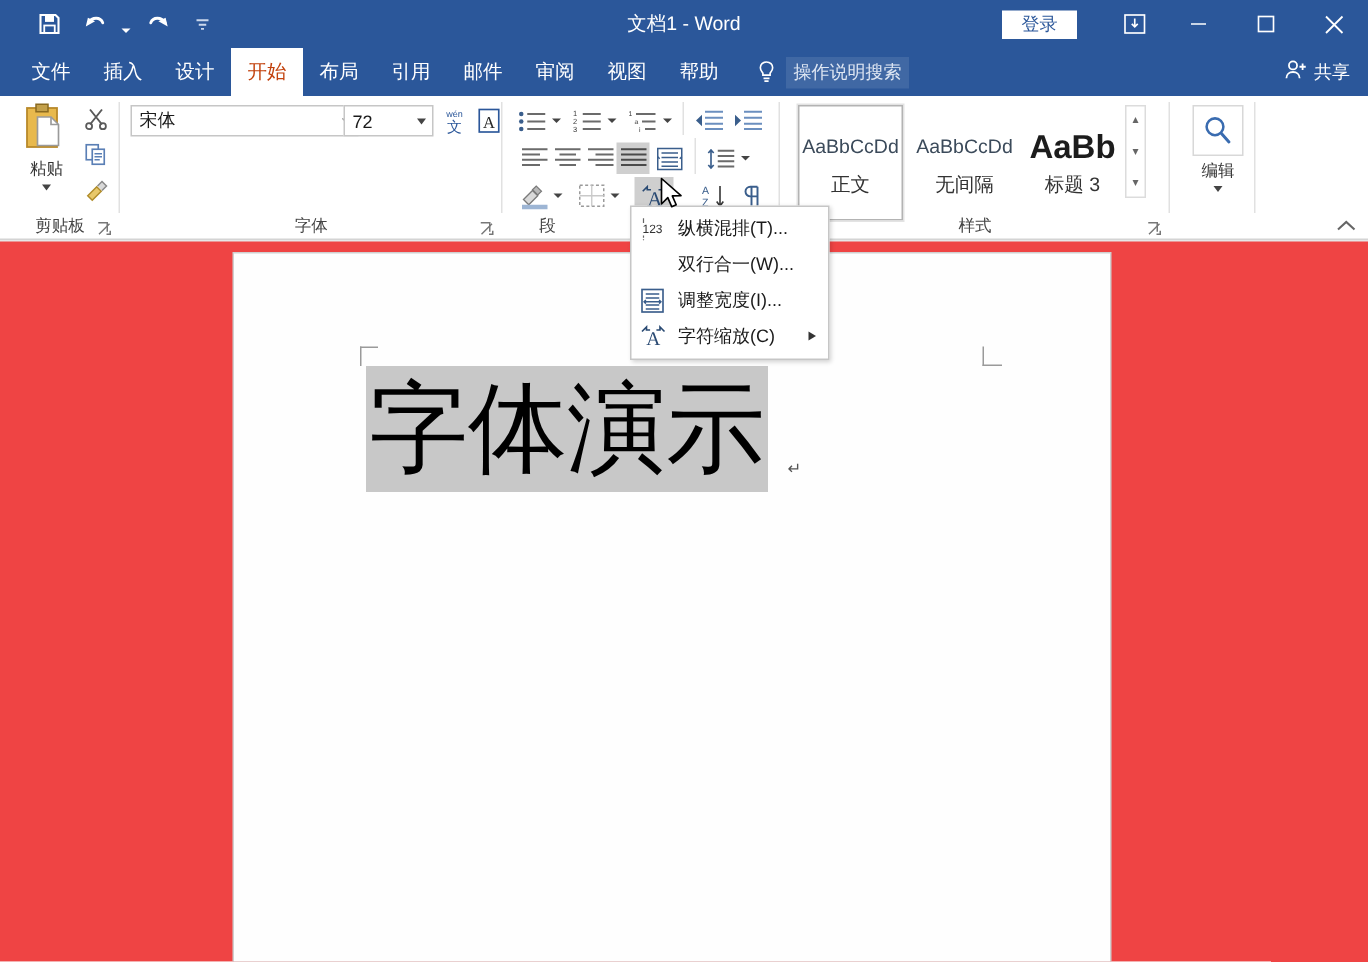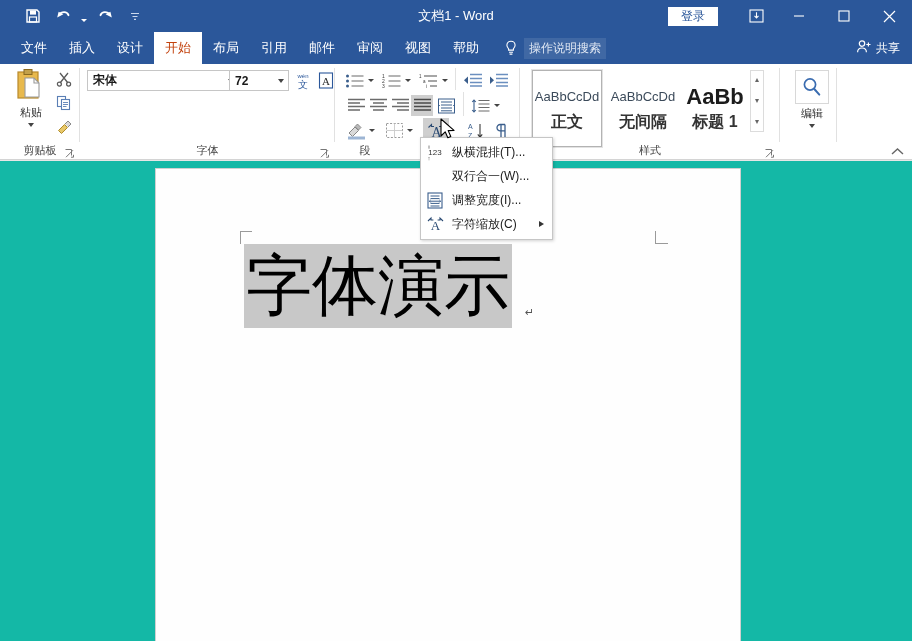--- a/index.html
+++ b/index.html
@@ -169,21 +169,21 @@
     border-top: 3.5px solid #444;
   }
 
   
   .combo {
     position: absolute; top: 6px;
     height: 21px; border: 1px solid #c6c6c6; background: #fff;
     display: flex; align-items: center;
     font-size: 12px; color: #1a1a1a;
   }
-  .combo .val { padding-left: 5px; flex: 1; white-space: nowrap; overflow: hidden; font-weight: bold; }
+  .combo .val { padding-left: 5px; flex: 1; white-space: nowrap; overflow: hidden; }
   .combo .cb-caret {
     width: 15px; height: 100%;
     display: flex; align-items: center; justify-content: center;
   }
   .combo .cb-caret::after {
     content: ""; display: block;
     border-left: 3.5px solid transparent;
     border-right: 3.5px solid transparent;
     border-top: 4px solid #444;
   }
@@ -198,23 +198,22 @@
   }
   .sty-box.sel { border: 1px solid #b3b3b3; outline: 1px solid #e3e3e3; }
   .sty-prev {
     font-size: 13px; color: #3b4a5a;
     white-space: nowrap; overflow: hidden;
     width: 66px; text-align: center; line-height: 1.1;
     height: 26px; display:flex; align-items:center; justify-content:center;
   }
   .sty-prev.h1 { font-size: 22px; font-weight: bold; color: #1c1c1c; }
   .sty-name {
-    font-size: 16px; color: #333; margin-top: 2px;
+    font-size: 13px; color: #333; margin-top: 2px;
     white-space: nowrap;
-    font-weight: bold;
   }
   .sty-scroll {
     position: absolute; top: 6px; width: 14px; height: 62px;
     border: 1px solid #dcdcdc; background: #fff;
     display: flex; flex-direction: column;
     justify-content: space-between; align-items: center;
     color: #666; font-size: 8px;
   }
   .sty-scroll span { display: block; line-height: 18px; }
 
@@ -236,21 +235,21 @@
   }
   .collapse-ribbon {
     position: absolute; right: 8px; bottom: 2px;
     color: #555; font-size: 10px;
   }
 
   
   .docarea {
     position: absolute; left: 0; top: 161px;
     width: 912px; height: 480px;
-    background: #14b8a6;
+    background: #ef4444;
   }
   .page {
     position: absolute; left: 156px; top: 8px;
     width: 584px; height: 472px;
     background: #fefefe;
     box-shadow: 0 0 0 1px #d0d0d0;
   }
   .mk { position: absolute; }
   .mk-tl { left: 84px; top: 62px; width: 12px; height: 1px; background: #9a9a9a; }
   .mk-tl2 { left: 84px; top: 62px; width: 1px; height: 13px; background: #9a9a9a; }
@@ -670,21 +669,21 @@
       <div class="sty-box sel" style="left:12px;">
         <span class="sty-prev">AaBbCcDd</span>
         <span class="sty-name">正文</span>
       </div>
       <div class="sty-box" style="left:88px;">
         <span class="sty-prev">AaBbCcDd</span>
         <span class="sty-name">无间隔</span>
       </div>
       <div class="sty-box" style="left:160px;">
         <span class="sty-prev h1">AaBb</span>
-        <span class="sty-name">标题 1</span>
+        <span class="sty-name">标题 3</span>
       </div>
       <div class="sty-scroll" style="left:230px;">
         <span>▴</span>
         <span>▾</span>
         <span>▾</span>
       </div>
       <div class="grp-label">样式</div>
       <div class="dlg-launcher">
         <svg width="11" height="11" viewBox="0 0 11 11">
             <path d="M1.5 1.5h6v6" fill="none" stroke="#777" stroke-width="1"></path>

